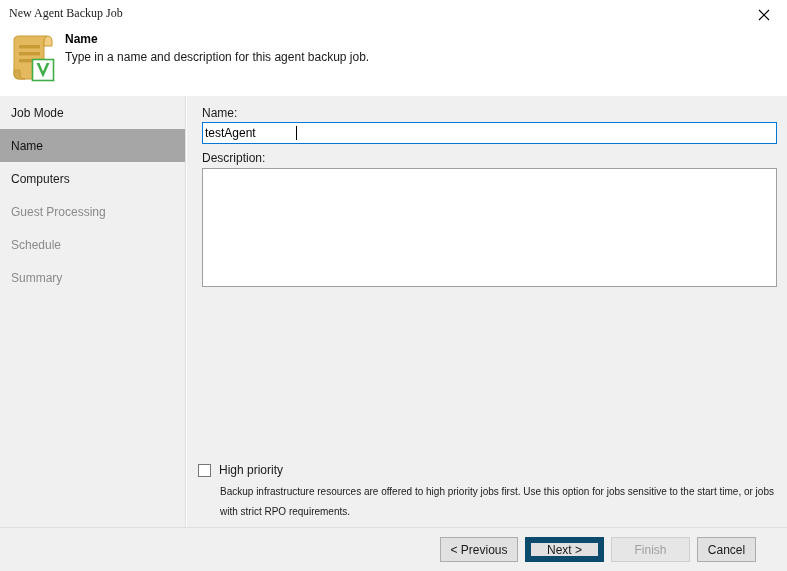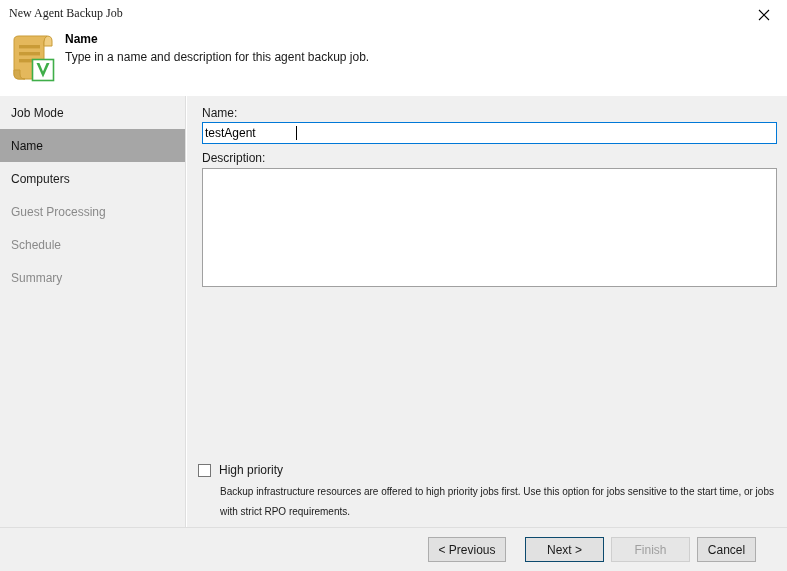--- a/index.html
+++ b/index.html
@@ -191,28 +191,28 @@
     top: 9px;
     height: 25px;
     background: #e1e1e1;
     border: 1px solid #adadad;
     font-family: "Liberation Sans", sans-serif;
     font-size: 12px;
     color: #1a1a1a;
     cursor: pointer;
     padding: 0;
   }
-  .btn.default { border: 1px solid #0c4a6e; }
+  .btn.default { border: 6px solid #0c4a6e; }
   .btn.disabled {
     color: #a0a0a0;
     border-color: #cfcfcf;
     background: #e6e6e6;
     cursor: default;
   }
-  .btn-prev   { left: 428px; width: 78px; }
+  .btn-prev   { left: 440px; width: 78px; }
   .btn-next   { left: 525px; width: 79px; }
   .btn-finish { left: 611px; width: 79px; }
   .btn-cancel { left: 697px; width: 59px; }
 </style>
 </head>
 <body>
 
 <div class="titlebar">
   <div class="titlebar-text">New Agent Backup Job</div>
   <button class="close-btn">

